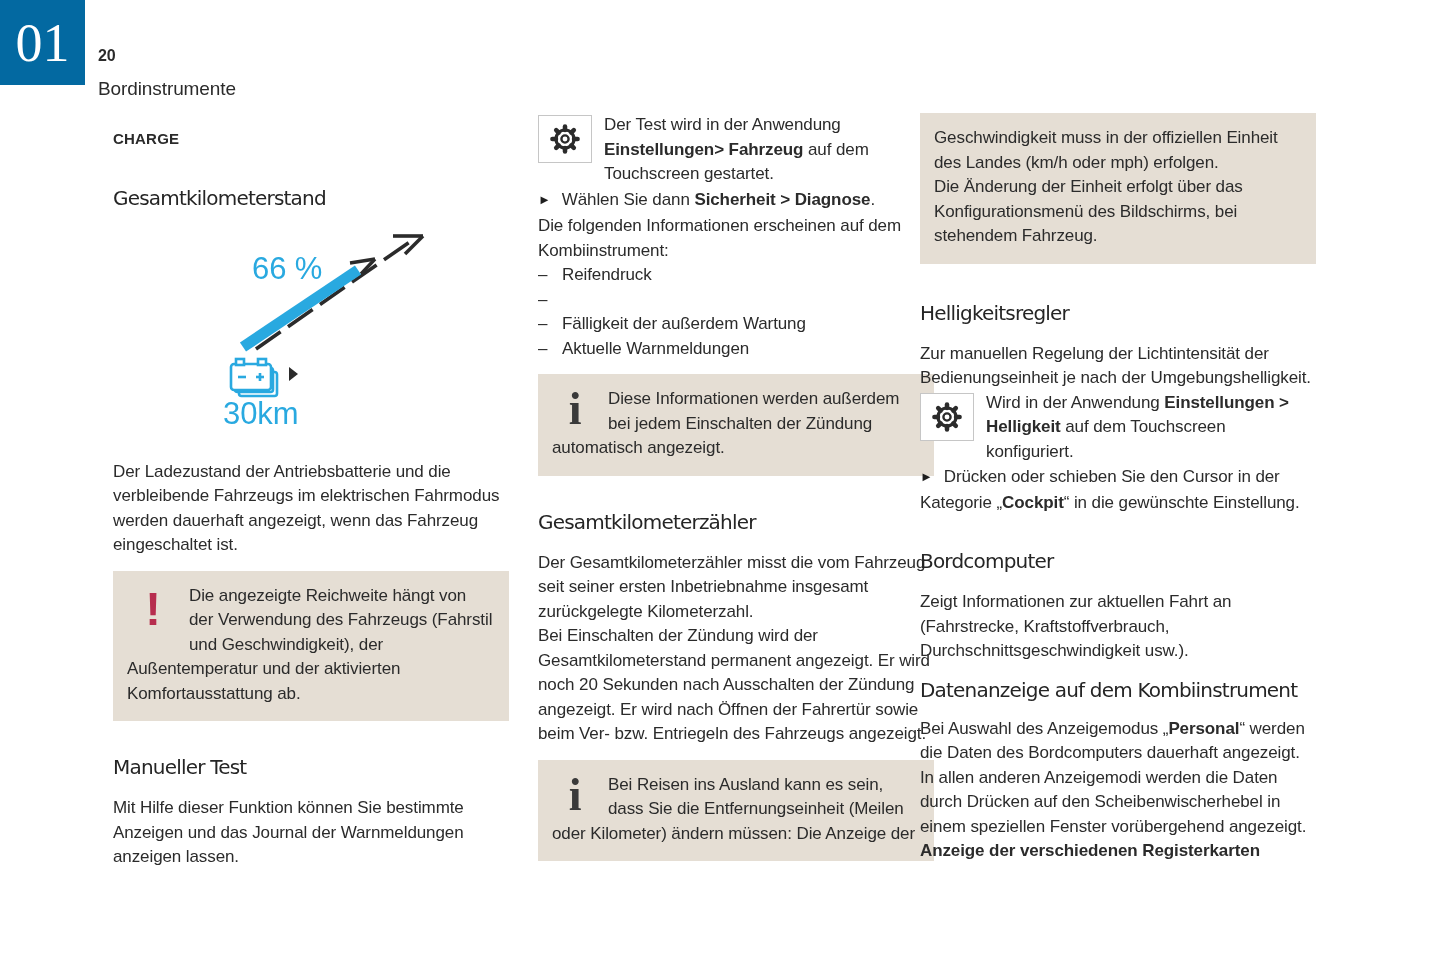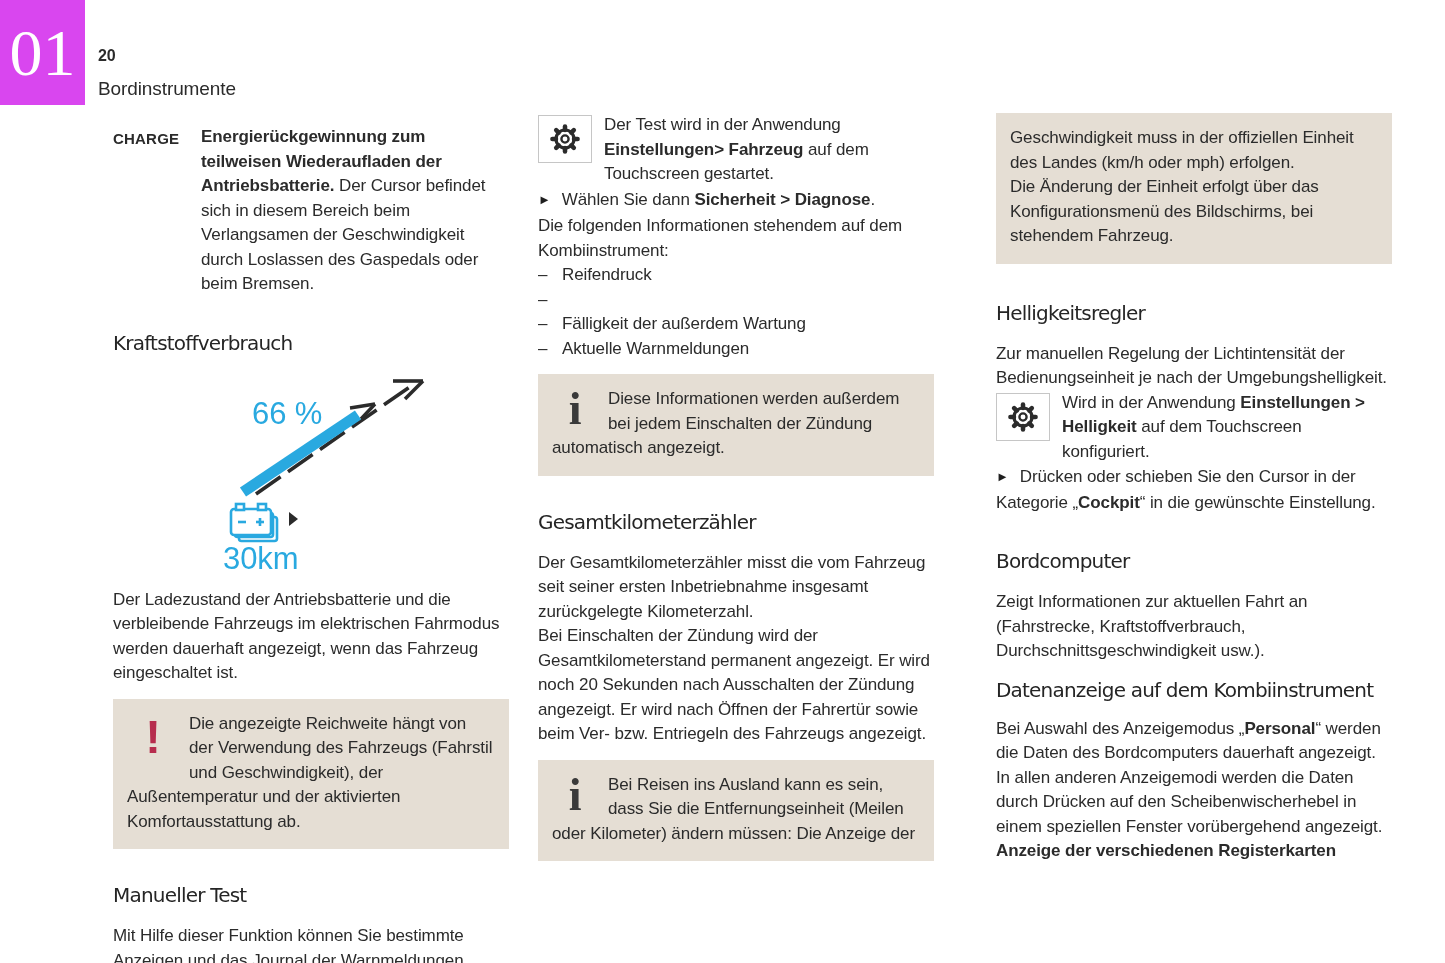--- a/index.html
+++ b/index.html
@@ -3,50 +3,50 @@
 <meta charset="utf-8">
 <style>
   html,body{margin:0;padding:0;}
   body{
     width:1445px;height:963px;position:relative;background:#ffffff;
     font-family:"Liberation Sans",sans-serif;color:#2b2b2b;
     letter-spacing:-0.1px;overflow:hidden;
   }
   
   .chapter-box{
-    position:absolute;left:0;top:0;width:85px;height:105px;background:#d946ef;
+    position:absolute;left:0;top:0;width:85px;height:85px;background:#0369a1;
     display:flex;align-items:center;justify-content:center;
     font-family:"Liberation Serif","DejaVu Serif",serif;
-    font-size:66px;color:#ffffff;line-height:1;
+    font-size:54px;color:#ffffff;line-height:1;
   }
   .page-meta{position:absolute;left:98px;top:47px;line-height:1.15;}
   .page-num{font-weight:bold;font-size:16px;}
   .page-section{font-size:19px;margin-top:13px;}
 
   
   .col{position:absolute;width:396px;font-size:17px;line-height:24.5px;}
   .col-1{left:113px;top:125px;}
   .col-2{left:538px;top:113px;}
-  .col-3{left:996px;top:113px;}
+  .col-3{left:920px;top:113px;}
 
   h2{
     font-family:"DejaVu Sans",sans-serif;font-weight:400;
     font-size:20px;line-height:33px;letter-spacing:-0.8px;
     margin:30px 0 12px 0;color:#252525;
   }
   p{margin:0;}
   b{font-weight:bold;}
 
   
   .charge-row{display:flex;}
   .charge-label{width:88px;flex:0 0 88px;font-weight:bold;font-size:15px;padding-top:2px;letter-spacing:0.2px;}
   .charge-text{flex:1;}
 
   
-  .figure{position:relative;height:208px;margin:4px 0 8px 0;}
+  .figure{position:relative;height:208px;margin:4px 0 25px 0;}
   .figure svg{position:absolute;left:102px;top:0;}
 
   
   .note{
     background:#e5ded4;padding:13px 16px 15px 14px;margin:13px 0;
     overflow:hidden;
   }
   .note-icon{float:left;text-align:center;}
   .warn-glyph{
     width:52px;font-size:47px;line-height:46px;font-weight:bold;
@@ -81,26 +81,23 @@
 </div>
 <div class="page-meta">
   <div class="page-num">20</div>
   <div class="page-section">Bordinstrumente</div>
 </div>
 
 <div class="col col-1">
 
   <div class="charge-row">
     <div class="charge-label">CHARGE</div>
-    <div class="charge-text">
-      <b>Energierückgewinnung zum teilweisen Wiederaufladen der Antriebsbatterie.</b><span> Der Cursor befindet sich in diesem Bereich beim Verlangsamen der Geschwindigkeit durch Loslassen des Gaspedals oder beim Bremsen.</span>
-    </div>
-  </div>
-
-  <h2>Kraftstoffverbrauch</h2>
+  </div>
+
+  <h2>Gesamtkilometerstand</h2>
 
   <div class="figure">
     <svg width="240" height="205" viewBox="0 0 240 205">
 
       <line x1="41" y1="122" x2="196" y2="14" stroke="#2b2b2b" stroke-width="3.6" stroke-dasharray="30 9"></line>
 
       <line x1="178" y1="9" x2="208" y2="9" stroke="#2b2b2b" stroke-width="3.6"></line>
       <line x1="208" y1="9" x2="190" y2="27" stroke="#2b2b2b" stroke-width="3.6"></line>
 
       <line x1="135" y1="36" x2="160" y2="32" stroke="#2b2b2b" stroke-width="3.4"></line>
@@ -159,21 +156,21 @@
         </g>
       </svg>
     </div>
     <span>Der Test wird in der Anwendung </span><b>Einstellungen&gt; Fahrzeug</b><span> auf dem Touchscreen gestartet.</span>
   </div>
 
   <div class="step clear">
     <span class="step-arrow">►</span><span>Wählen Sie dann </span><b>Sicherheit &gt; Diagnose</b><span>.</span>
   </div>
 
-  <p>Die folgenden Informationen stehendem auf dem Kombiinstrument:</p>
+  <p>Die folgenden Informationen erscheinen auf dem Kombiinstrument:</p>
 
   <div class="li">
       <span class="dash">–</span>
       <span>Reifendruck</span>
     </div>
   <div class="li">
       <span class="dash">–</span>
     </div>
   <div class="li">
       <span class="dash">–</span>

